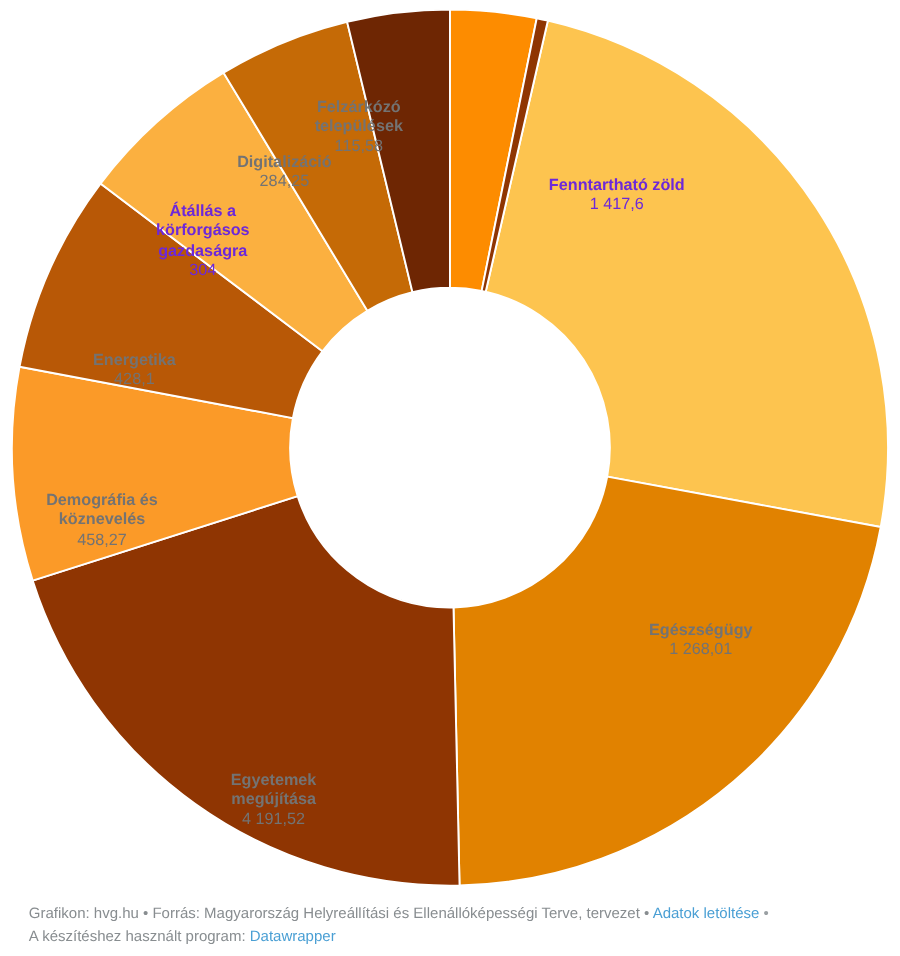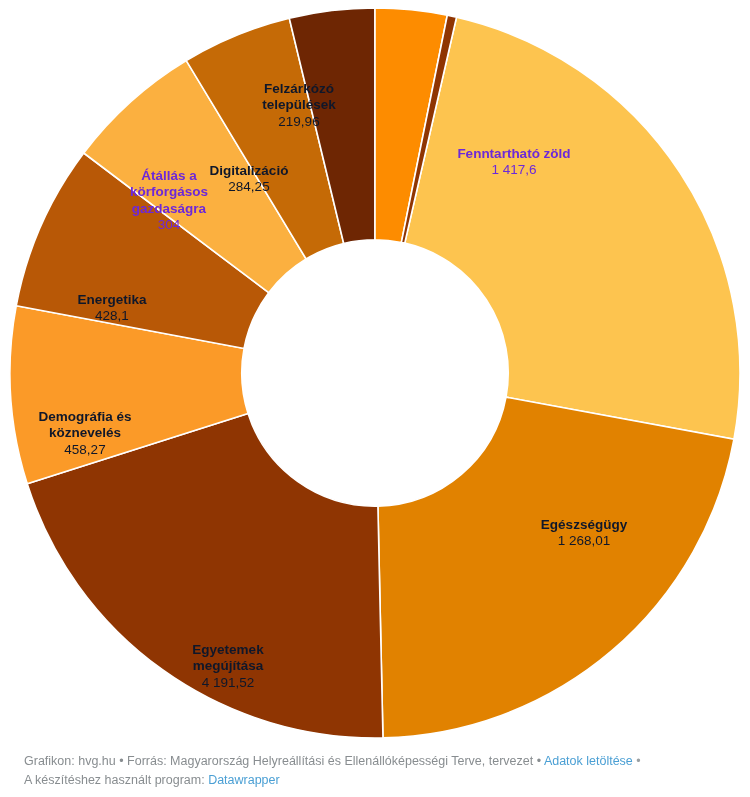--- a/index.html
+++ b/index.html
@@ -23,31 +23,31 @@
   .slice-label .lbl-name{
     display:block;
     font-size:13.5px;
     font-weight:bold;
   }
   .slice-label .lbl-val{
     display:block;
     font-size:13.5px;
     font-weight:normal;
   }
-  .light-on-dark{color:#0f172a;}
+  .light-on-dark{color:#737373;}
   .dark-on-light{color:#6d28d9;}
 
   
   #label-0{left:424px;top:146px;width:180px;}
   #label-1{left:494px;top:517px;width:180px;}
   #label-2{left:138px;top:594px;width:180px;margin-top:48px;}
   #label-3{left:-5px;top:409px;width:180px;}
   #label-4{left:22px;top:292px;width:180px;}
   #label-5{left:79px;top:168px;width:180px;}
-  #label-6{left:159px;top:127px;width:180px;margin-top:36px;}
+  #label-6{left:147px;top:127px;width:180px;}
   #label-7{left:209px;top:81px;width:180px;}
 
   #footer{
     position:absolute;left:0;top:742px;width:750px;height:55px;
     box-sizing:border-box;
     padding:10px 12px 0 24px;
     font-size:12.5px;
     color:#888d90;
     line-height:1.55;
   }
@@ -113,21 +113,21 @@
   </div>
 
   <div class="slice-label light-on-dark" id="label-6">
     <span class="lbl-name">Digitalizáció</span>
     <span class="lbl-val">284,25</span>
   </div>
 
   <div class="slice-label light-on-dark" id="label-7">
     <span class="lbl-name">Felzárkózó</span>
     <span class="lbl-name">települések</span>
-    <span class="lbl-val">219,96</span>
+    <span class="lbl-val">115,58</span>
   </div>
 
 </div>
 
 <div id="footer">
   <div><span>Grafikon: hvg.hu • Forrás: Magyarország Helyreállítási és Ellenállóképességi Terve, tervezet • </span><span class="link">Adatok letöltése</span><span class="sep"> •</span></div>
   <div><span>A készítéshez használt program: </span><span class="link">Datawrapper</span></div>
 </div>
 
 </body></html>

